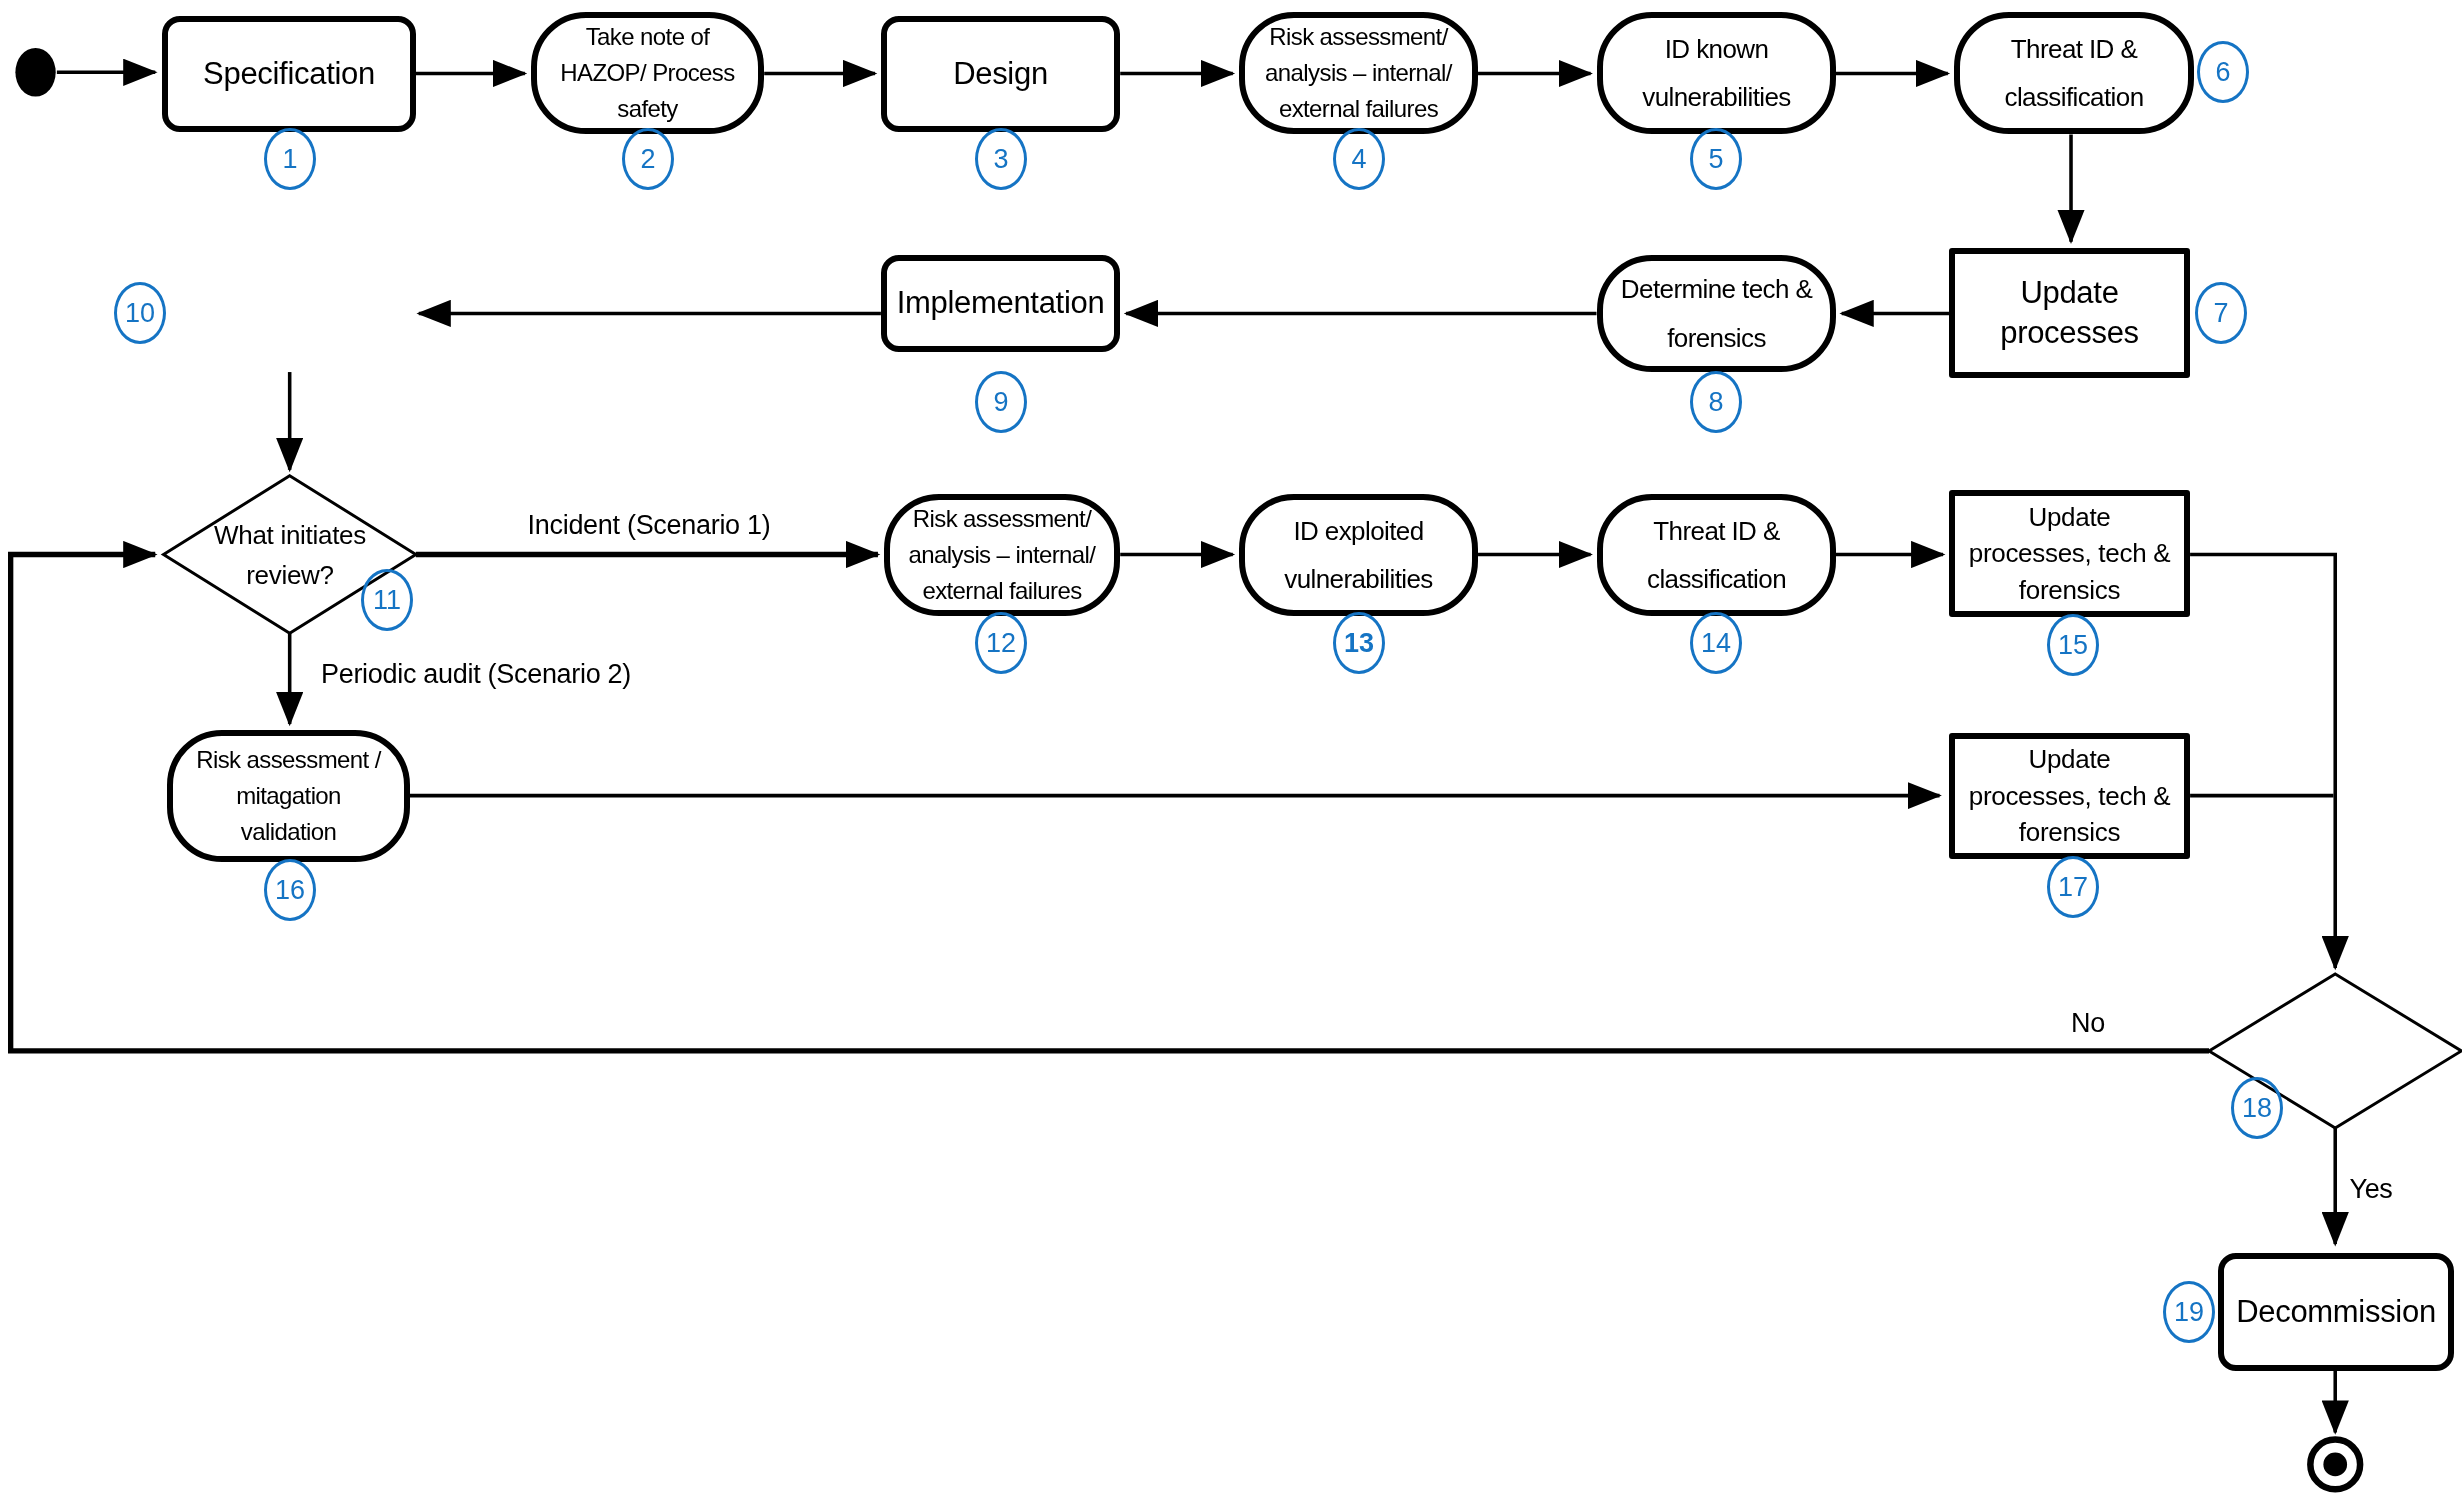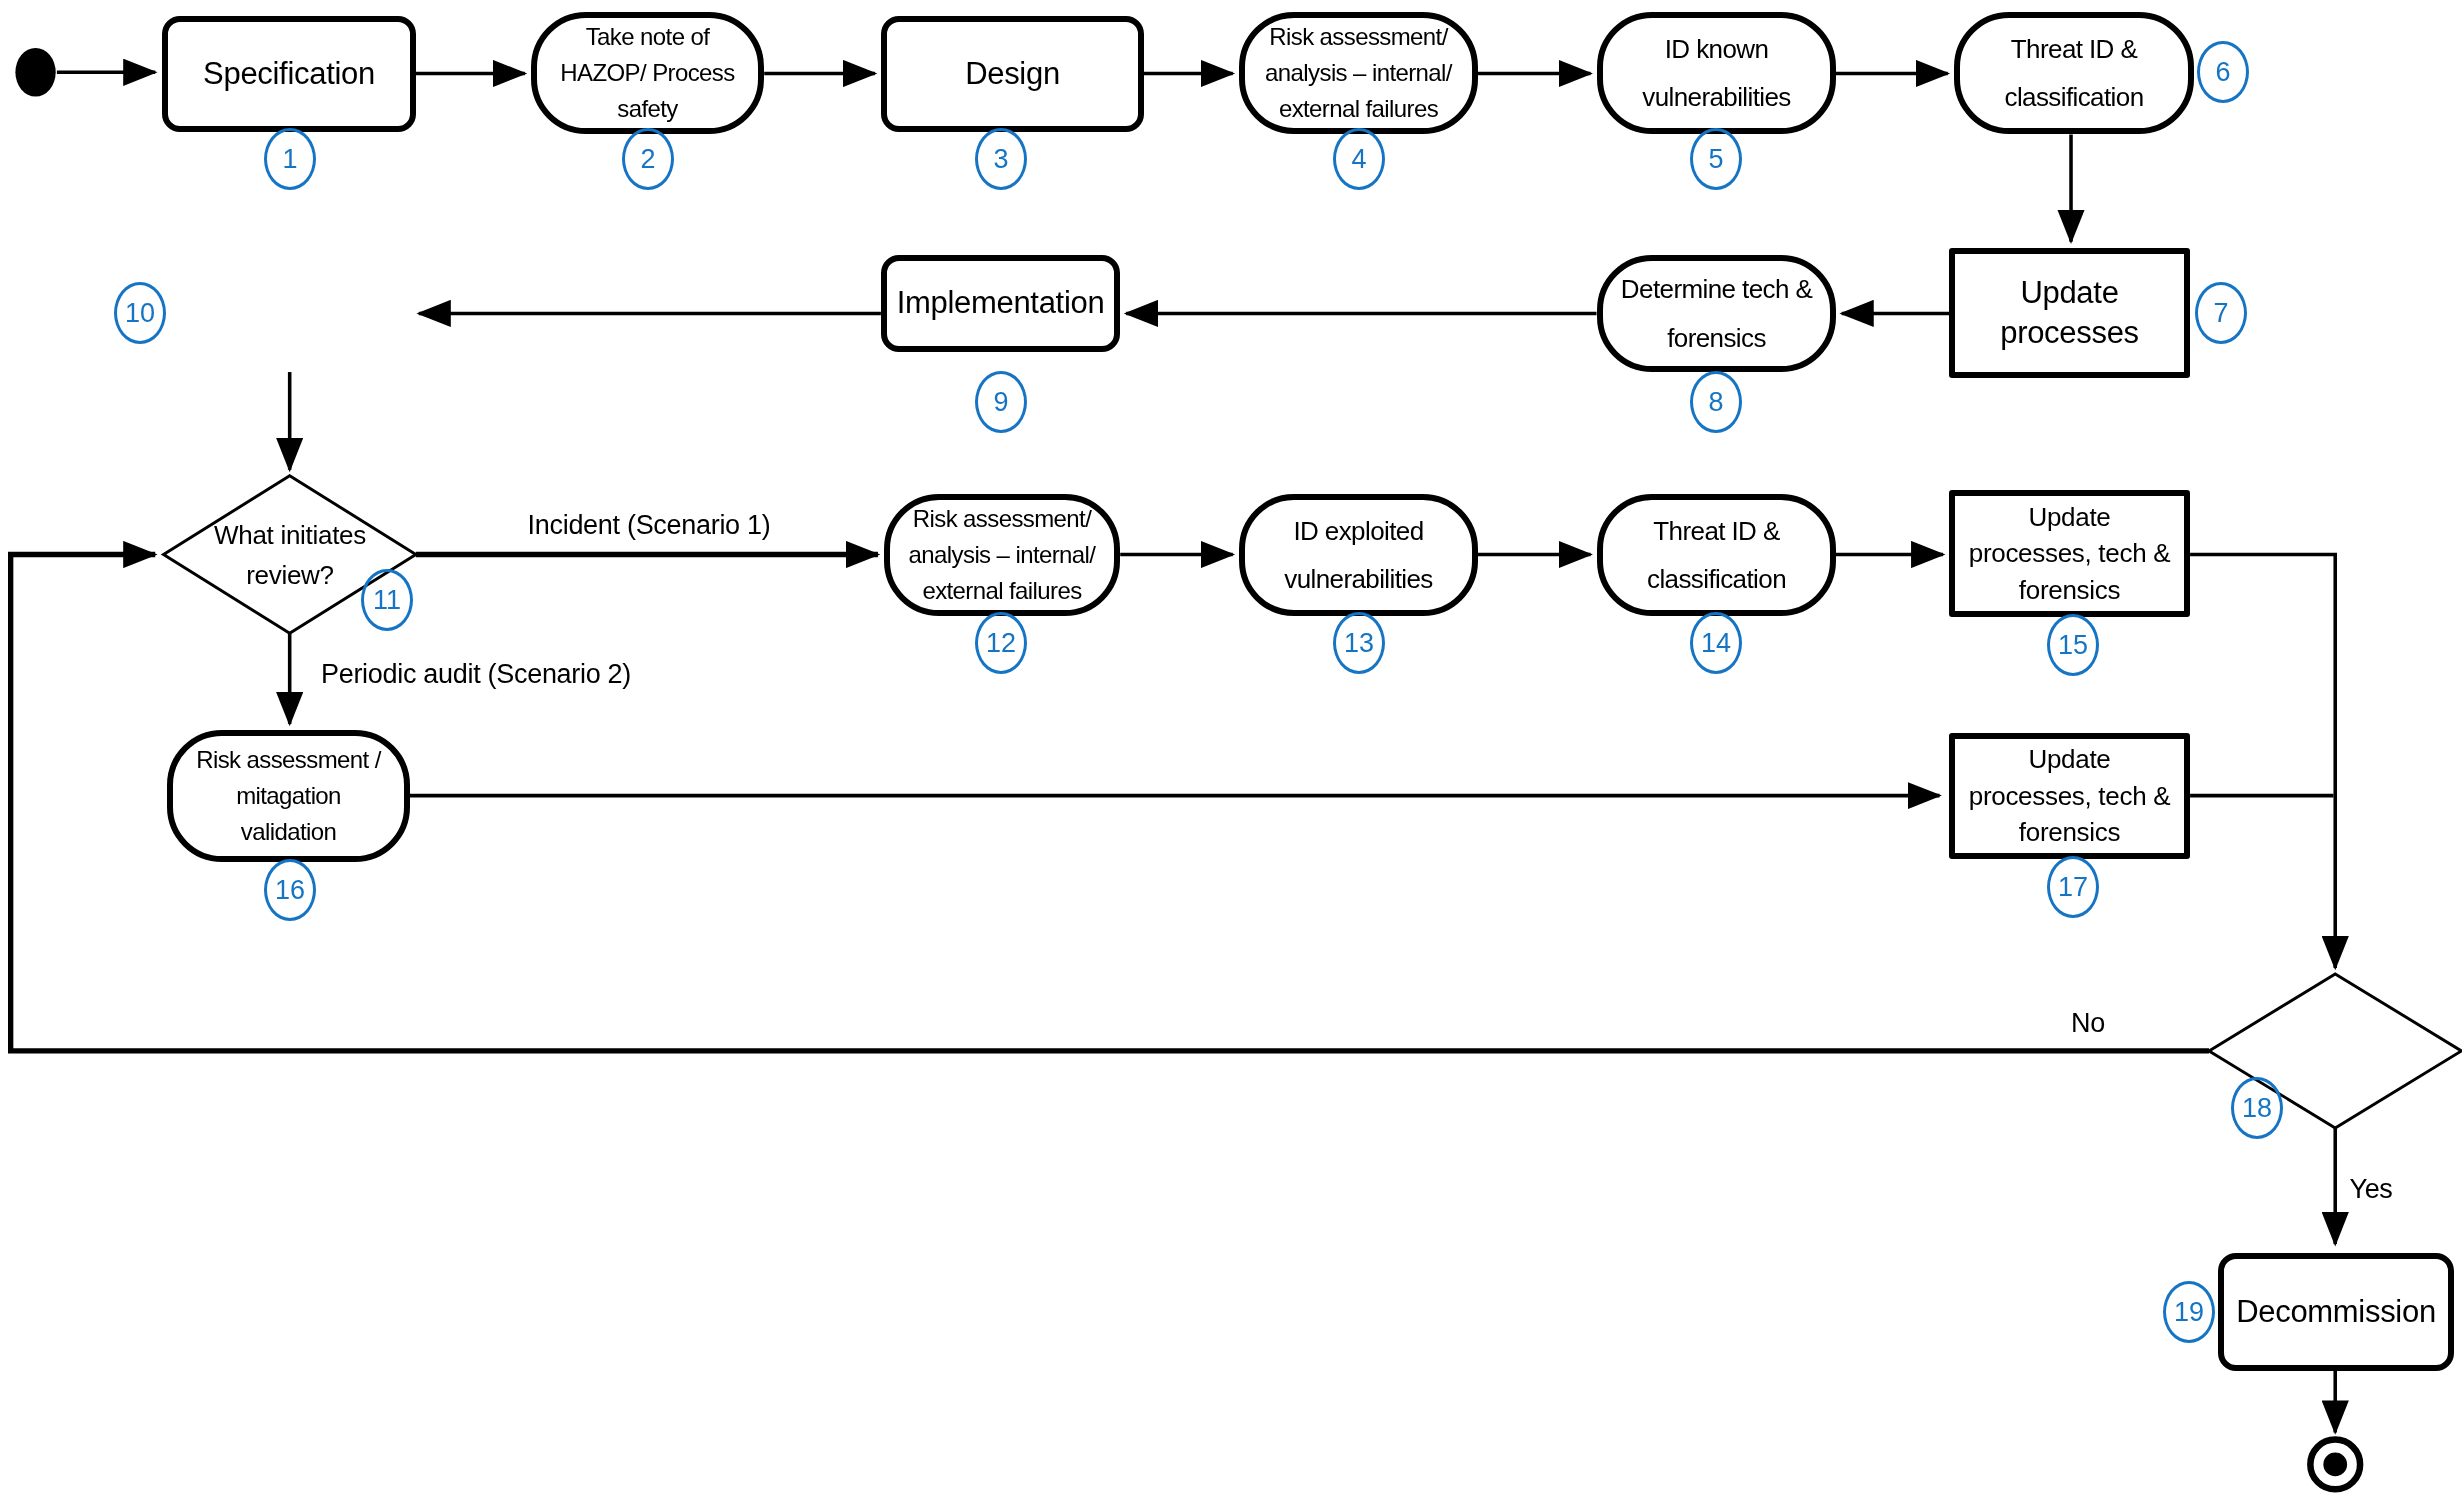--- a/index.html
+++ b/index.html
@@ -82,21 +82,21 @@
   </svg>
 
   <div class="node stadium act" style="left:531px;top:12.4px;width:233px;height:122px;">
     <span>Take note of
 HAZOP/ Process
 safety</span>
     </div>
   <div class="node rounded proc" style="left:162px;top:16px;width:254px;height:116px;">
     <span>Specification</span>
     </div>
-  <div class="node rounded proc" style="left:881px;top:16px;width:263px;height:116px;">
+  <div class="node rounded proc" style="left:881px;top:16px;width:239px;height:116px;">
     <span>Design</span>
     </div>
   <div class="node stadium act" style="left:1239px;top:12.4px;width:239px;height:122px;">
     <span>Risk assessment/
 analysis – internal/
 external failures</span>
     </div>
   <div class="node stadium act act2" style="left:1597px;top:12.4px;width:239px;height:122px;">
     <span>ID known
 vulnerabilities</span>
@@ -165,21 +165,21 @@
   <div class="badge" style="left:1001px;top:159px;">3</div>
   <div class="badge" style="left:1359px;top:159px;">4</div>
   <div class="badge" style="left:1716px;top:159px;">5</div>
   <div class="badge" style="left:2223px;top:72px;">6</div>
   <div class="badge" style="left:2221px;top:313px;">7</div>
   <div class="badge" style="left:1716px;top:402px;">8</div>
   <div class="badge" style="left:1001px;top:402px;">9</div>
   <div class="badge" style="left:140px;top:313px;">10</div>
   <div class="badge" style="left:387px;top:600px;">11</div>
   <div class="badge" style="left:1001px;top:643px;">12</div>
-  <div class="badge" style="left:1359px;top:643px;">13</div>
+  <div class="badge" style="left:1359px;top:643px;font-weight:bold;">13</div>
   <div class="badge" style="left:1716px;top:643px;">14</div>
   <div class="badge" style="left:2073px;top:645px;">15</div>
   <div class="badge" style="left:290px;top:890px;">16</div>
   <div class="badge" style="left:2073px;top:887px;">17</div>
   <div class="badge" style="left:2257px;top:1108px;">18</div>
   <div class="badge" style="left:2189px;top:1312px;">19</div>
 
 </div>
 
 

